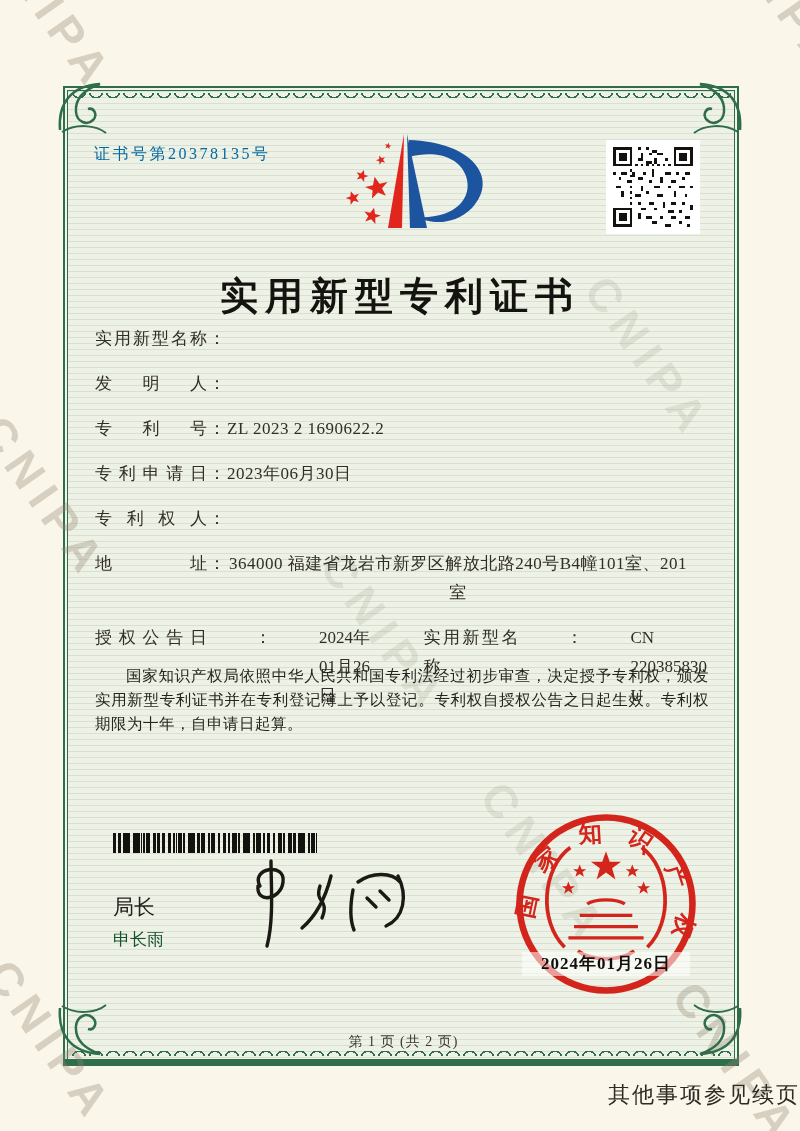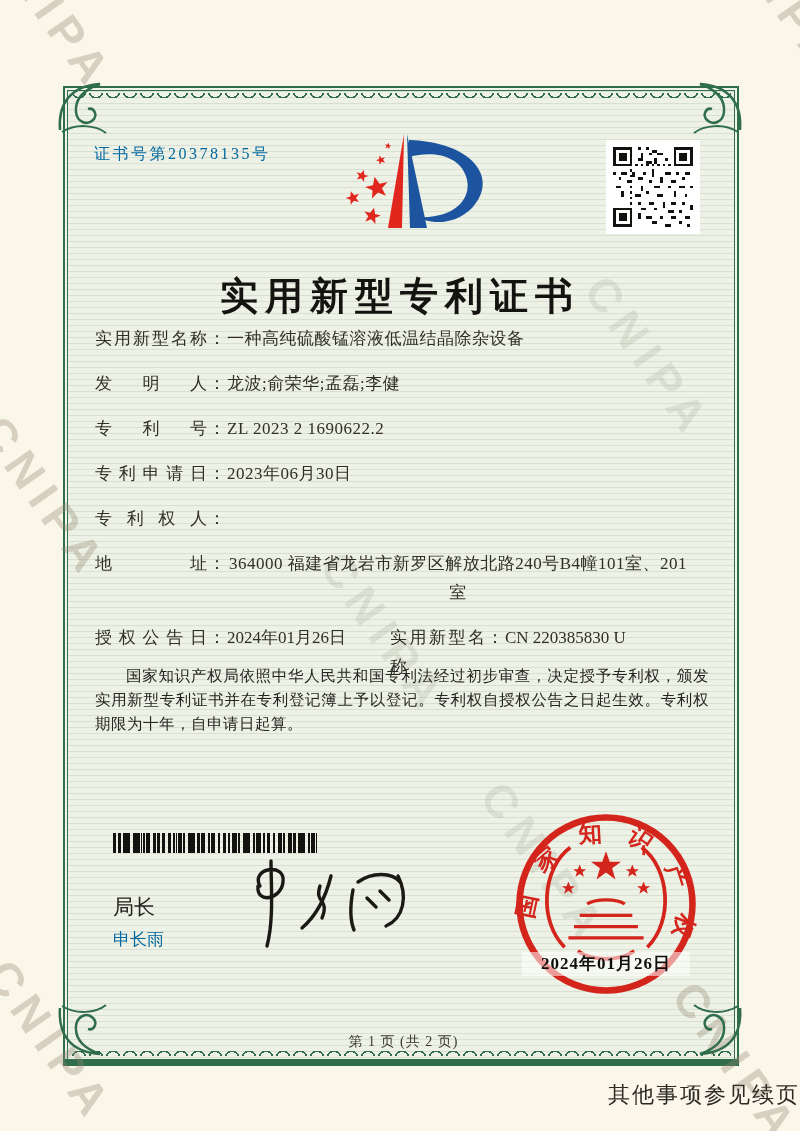--- a/index.html
+++ b/index.html
@@ -46,38 +46,38 @@
     position:absolute; z-index:2; left:0; right:0; top:246px; text-align:center;
     font-size:38px; font-weight:bold; letter-spacing:7px; color:#15130f;
   }
   
   .fields{position:absolute; z-index:2; left:95px; top:324px; width:612px; font-size:17px; color:#312e28;}
   .frow{display:flex; margin-bottom:16px; line-height:29px;}
   .flabel{flex:none; width:112px; text-align:justify; text-align-last:justify;}
   .flabel.w2{width:95px;}
   .fcolon{flex:none; width:20px; text-align:center;}
   .fvalue{flex:1; letter-spacing:0.5px;}
-  .pair{display:flex;}
+  .pair{display:flex;gap:46px;}
   .pair + .pair{margin-left:44px;}
   
   .body-text{
     position:absolute; z-index:2; left:95px; top:652px; width:614px;
     font-size:15.5px; line-height:24px; text-align:justify; color:#262420; letter-spacing:0.5px;
   }
   .body-text p{margin:12px 0 7px; text-indent:2em;}
   
   .barcode{
     position:absolute; z-index:2; left:113px; top:833px; width:204px; height:20px;
     background-image:
       repeating-linear-gradient(90deg,#14120f 0 2px,transparent 2px 5px),
       repeating-linear-gradient(90deg,#14120f 0 1px,transparent 1px 7px),
       repeating-linear-gradient(90deg,#14120f 0 3px,transparent 3px 11px);
   }
   .signer-title{position:absolute; z-index:2; left:113px; top:893px; font-family:"Liberation Sans","DejaVu Sans",sans-serif; font-size:21px; color:#23211d;}
-  .signer-name{position:absolute; z-index:2; left:113px; top:928px; font-family:"Liberation Sans","DejaVu Sans",sans-serif; font-size:17px; color:#0369a1;}
+  .signer-name{position:absolute; z-index:2; left:113px; top:928px; font-family:"Liberation Sans","DejaVu Sans",sans-serif; font-size:17px; color:#14532d;}
   .signature{position:absolute; z-index:2; left:232px; top:856px; width:200px; height:95px;}
   
   .seal{position:absolute; z-index:3; left:512px; top:810px; width:188px; height:188px;}
   .seal svg{position:absolute; left:0; top:0; width:100%; height:100%;}
   .seal-date{
     position:absolute; z-index:4; left:10px; right:10px; top:142px; text-align:center;
     font-size:17px; font-weight:bold; color:#100f0d; letter-spacing:1px;
     background:rgba(255,255,255,0.55); line-height:24px;
   }
   
@@ -186,26 +186,24 @@
       </g>
     </svg>
   </div>
 
   <h1 class="title">实用新型专利证书</h1>
 
   <div class="fields">
     <div class="frow">
       <span class="flabel">实用新型名称</span>
       <span class="fcolon">：</span>
-      <span class="fvalue">一种高纯硫酸锰溶液低温结晶除杂设备</span>
     </div>
     <div class="frow">
       <span class="flabel">发明人</span>
       <span class="fcolon">：</span>
-      <span class="fvalue">龙波;俞荣华;孟磊;李健</span>
     </div>
     <div class="frow">
       <span class="flabel">专利号</span>
       <span class="fcolon">：</span>
       <span class="fvalue">ZL 2023 2 1690622.2</span>
     </div>
     <div class="frow">
       <span class="flabel">专利申请日</span>
       <span class="fcolon">：</span>
       <span class="fvalue">2023年06月30日</span>

